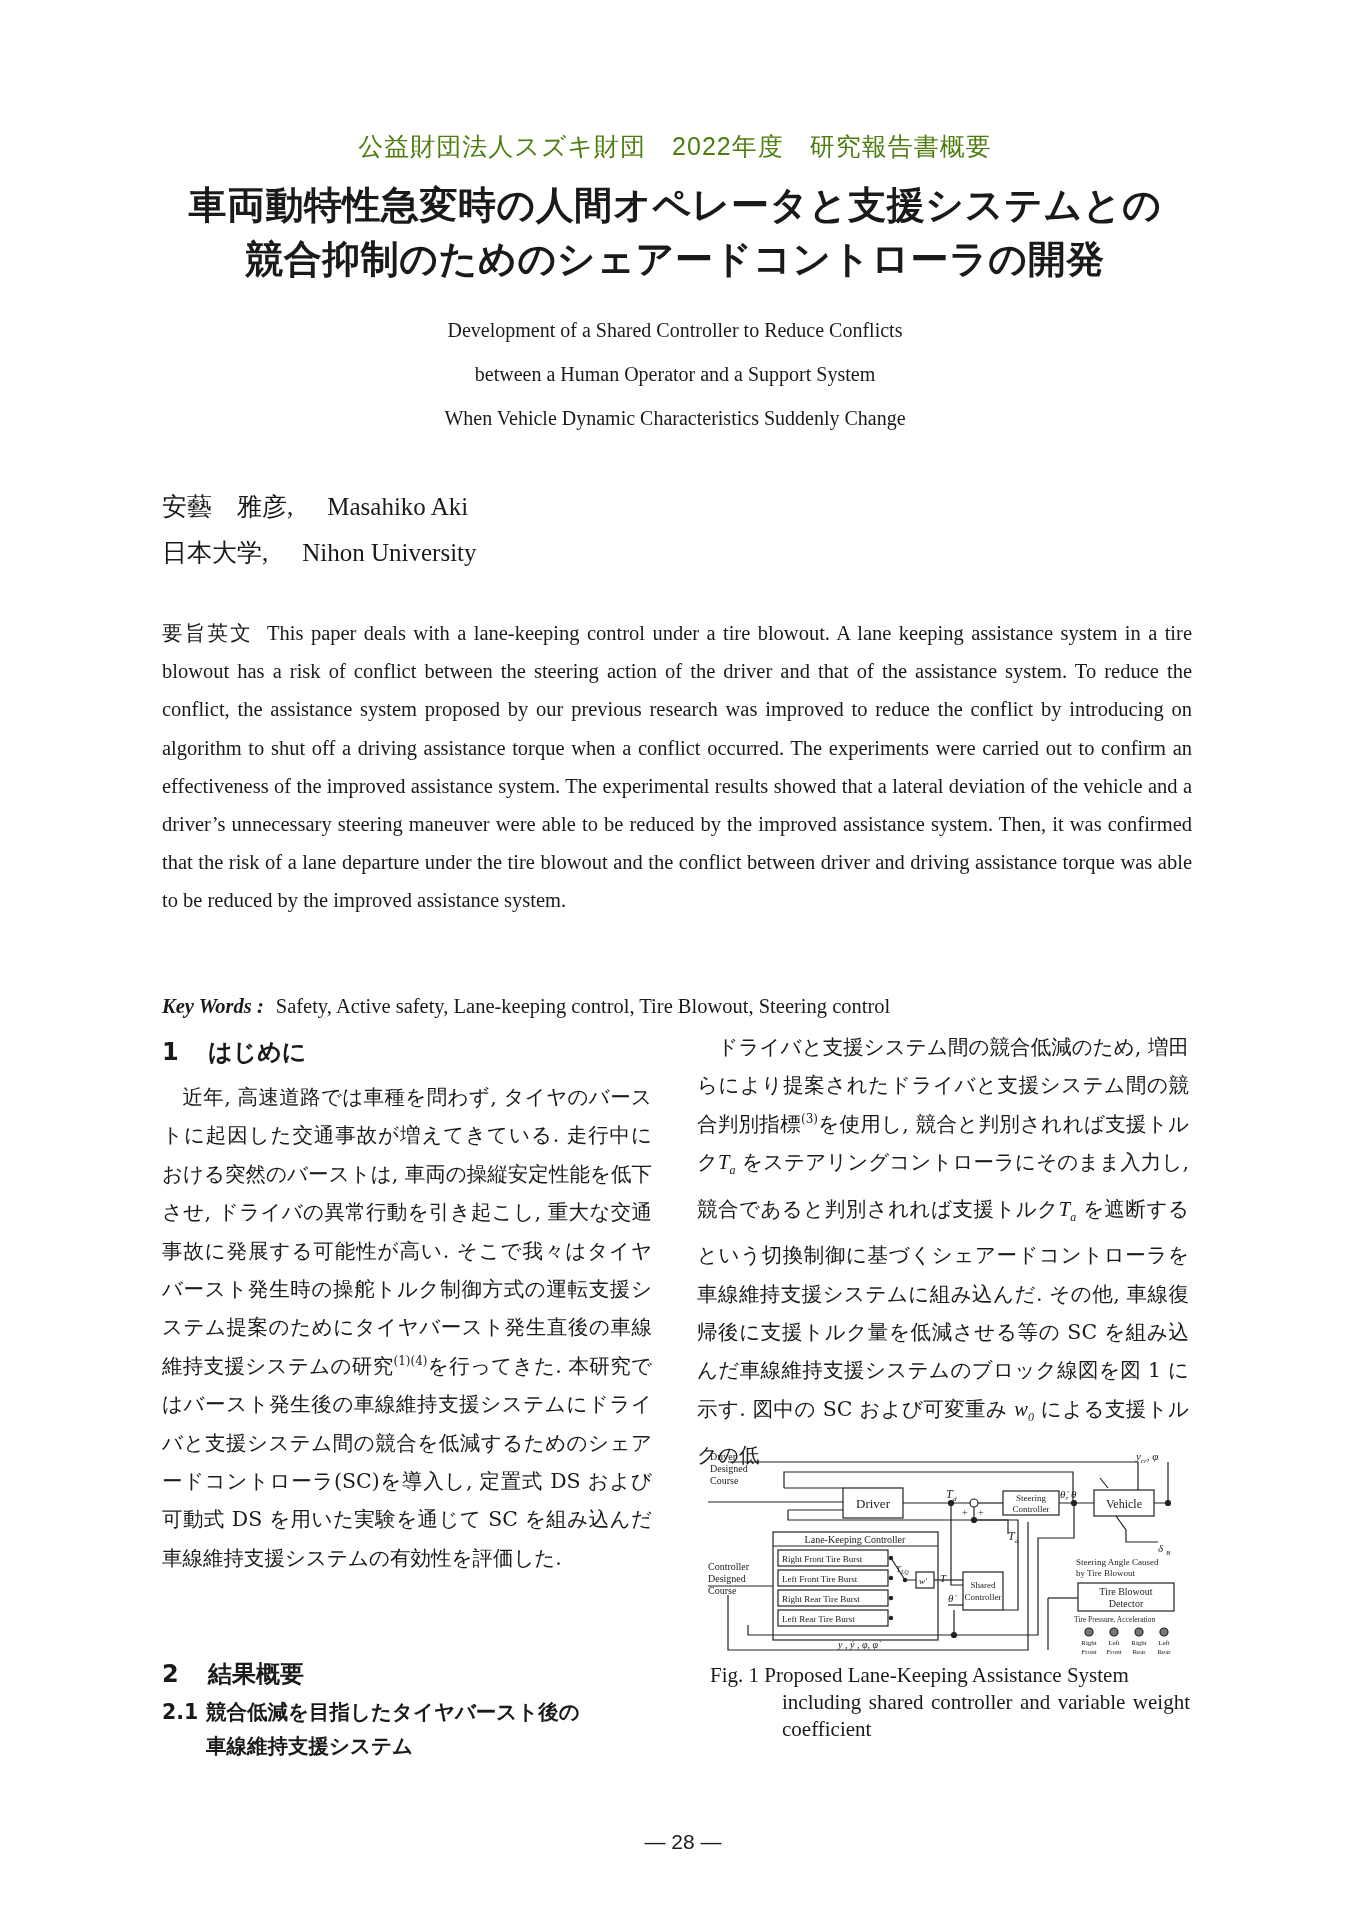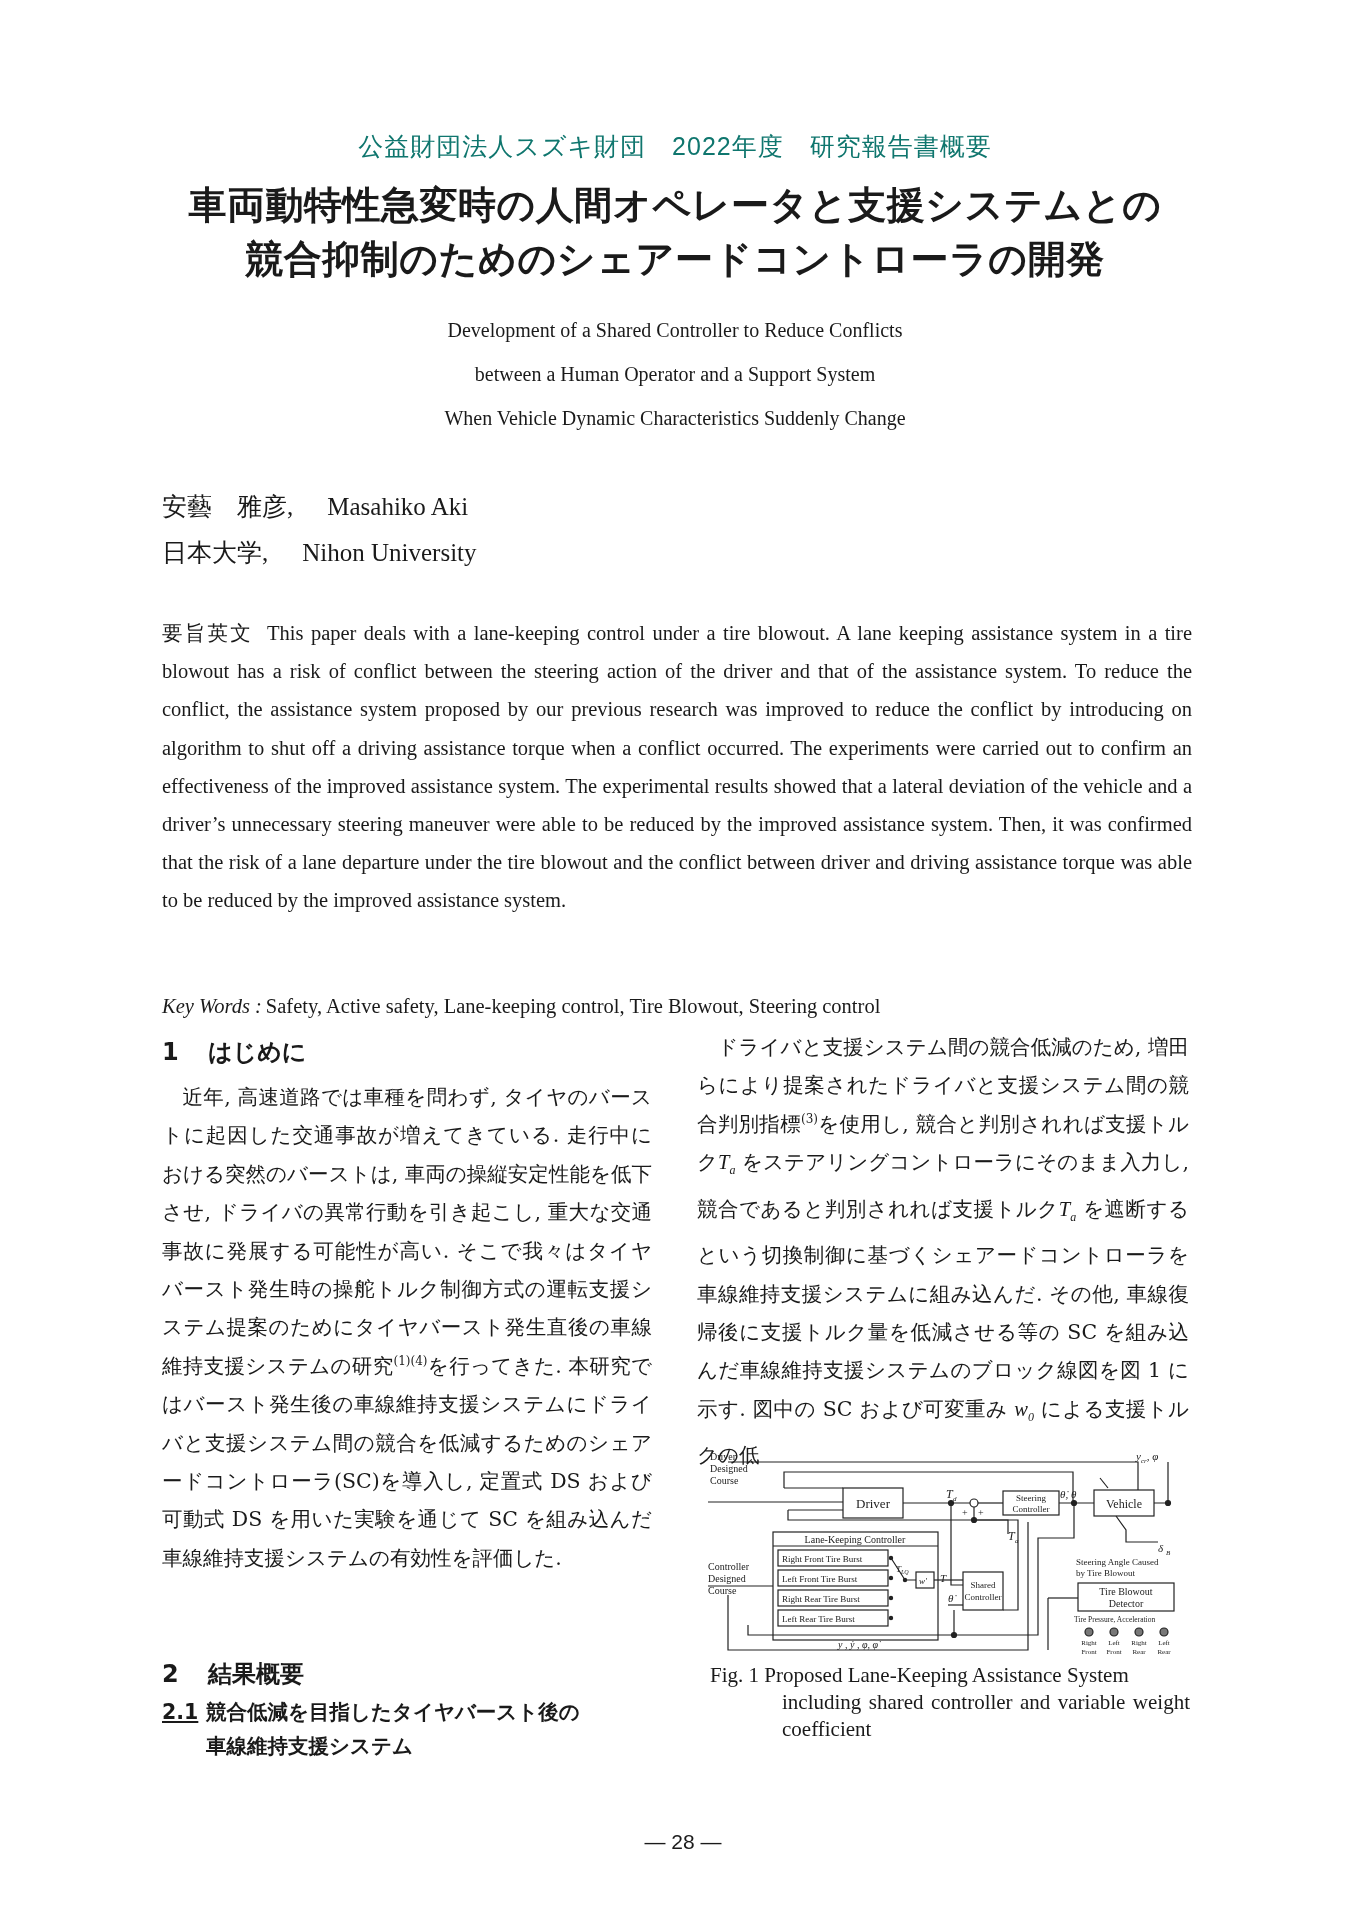--- a/index.html
+++ b/index.html
@@ -5,21 +5,21 @@
     html, body { margin: 0; padding: 0; background: #ffffff; }
     body {
       width: 1350px; height: 1909px; position: relative; overflow: hidden;
       color: #1a1a1a;
       font-family: "Liberation Serif", "DejaVu Serif", serif;
     }
     .abs { position: absolute; }
     .header-line {
       top: 130px; left: 0; width: 1350px; text-align: center;
       font-family: "Liberation Sans", "DejaVu Sans", sans-serif;
-      font-size: 25px; letter-spacing: 1px; color: #0f766e;
+      font-size: 25px; letter-spacing: 1px; color: #4d7c0f;
     }
     .jp-title {
       top: 178px; left: 0; width: 1350px; text-align: center;
       font-family: "DejaVu Sans", "Liberation Sans", sans-serif;
       font-weight: bold; font-size: 38px; line-height: 54px; letter-spacing: 0.5px;
     }
     .en-title {
       top: 308px; left: 0; width: 1350px; text-align: center;
       font-family: "Liberation Serif", serif;
       font-size: 20px; line-height: 44px;
@@ -31,37 +31,37 @@
     .abstract {
       top: 614px; left: 162px; width: 1030px;
       font-size: 20.5px; line-height: 38.2px; text-align: justify;
       font-family: "Liberation Serif", serif;
     }
     .abstract .label { margin-right: 14px; }
     .keywords {
       top: 995px; left: 162px; width: 1030px;
       font-size: 20.5px; font-family: "Liberation Serif", serif;
     }
-    .keywords .kw-label { font-style: italic; font-weight: normal; margin-right: 4px; }
+    .keywords .kw-label { font-style: italic; font-weight: bold; margin-right: 12px; }
     .col {
       font-family: "DejaVu Serif", "Liberation Serif", serif;
       font-size: 20.5px; line-height: 38.4px; text-align: justify;
     }
     .col-left { top: 1078px; left: 162px; width: 490px; text-indent: 1em; }
     .col-right { top: 1028px; left: 697px; width: 492px; text-indent: 1em; }
     .sec-heading {
       font-family: "DejaVu Sans", "Liberation Sans", sans-serif;
       font-weight: bold; font-size: 24px;
     }
     .sec-heading .num { display: inline-block; width: 46px; }
     .subsec-heading {
       font-family: "DejaVu Sans", "Liberation Sans", sans-serif;
       font-size: 20.5px; line-height: 34px; font-weight: bold;
     }
-    .subsec-heading .num { display: inline-block; width: 44px; text-decoration: underline; }
+    .subsec-heading .num { display: inline-block; width: 44px; }
     sup { font-size: 12px; vertical-align: 8px; line-height: 0; }
     .math { font-style: italic; font-family: "Liberation Serif", serif; }
     .math sub { font-size: 12px; }
     .figure { top: 1450px; left: 708px; width: 480px; height: 210px; }
     .figure svg text { font-family: "Liberation Serif", "DejaVu Serif", serif; fill: #222; }
     .caption {
       top: 1662px; left: 710px; width: 480px;
       font-family: "Liberation Serif", serif; font-size: 21px; line-height: 27px;
     }
     .caption .indent { display: block; padding-left: 72px; text-align: justify; text-align-last: left; }

